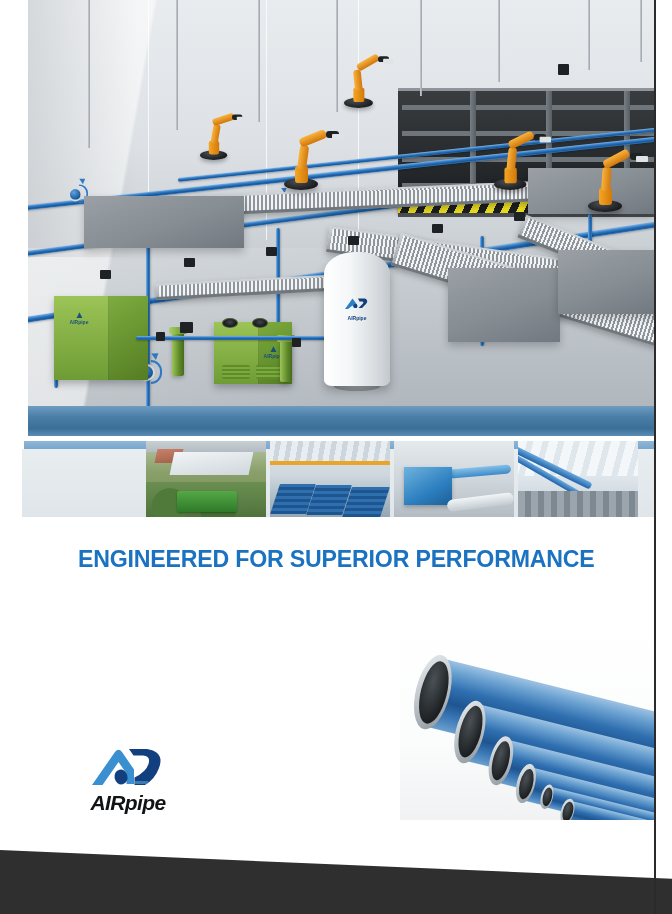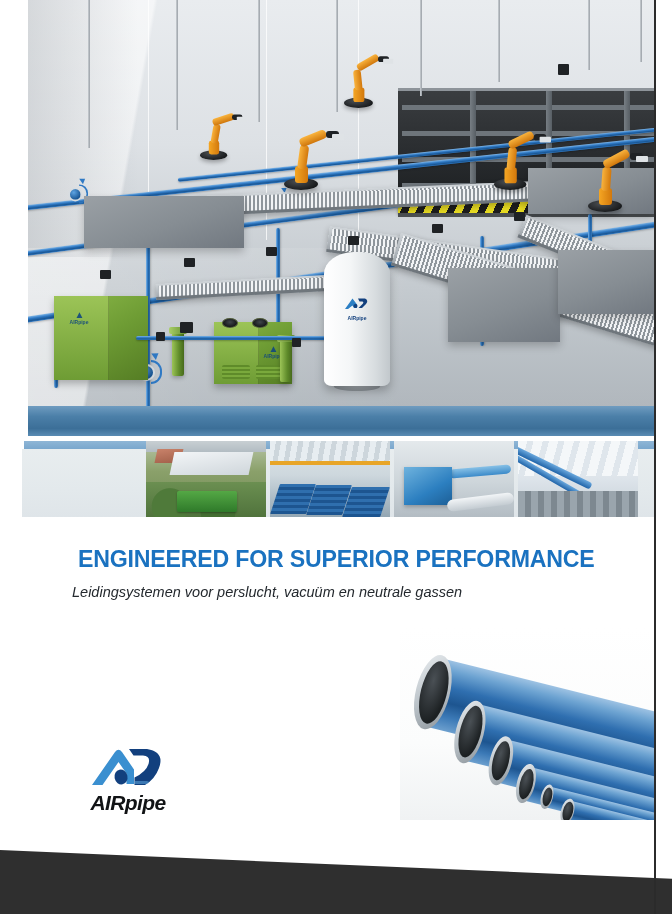--- a/index.html
+++ b/index.html
@@ -629,21 +629,20 @@
     </div>
     <div class="thumb t4">
       <div class="ceil"></div>
         <div class="bluepipe"></div>
         <div class="bluepipe2"></div>
       <div class="machines"></div>
     </div>
   </div>
 
   <div class="headline">ENGINEERED FOR SUPERIOR PERFORMANCE</div>
-  <div class="subtitle">Leidingsystemen voor perslucht, vacuüm en neutrale gassen</div>
 
   <div class="pipes-shadow"></div>
   <div class="pipes-photo">
     <div class="bg"></div>
 
     <div class="pipe-tube" style="left:28px; top:28px; width:250px; height:70px; transform: rotate(14deg);">
       <div class="body"></div>
       <div class="rim" style="left:-12px; top:-3px; width:34px; height:76px;"></div>
       <div class="bore" style="left:-7px; top:3px; width:26px; height:64px;"></div>
     </div>

